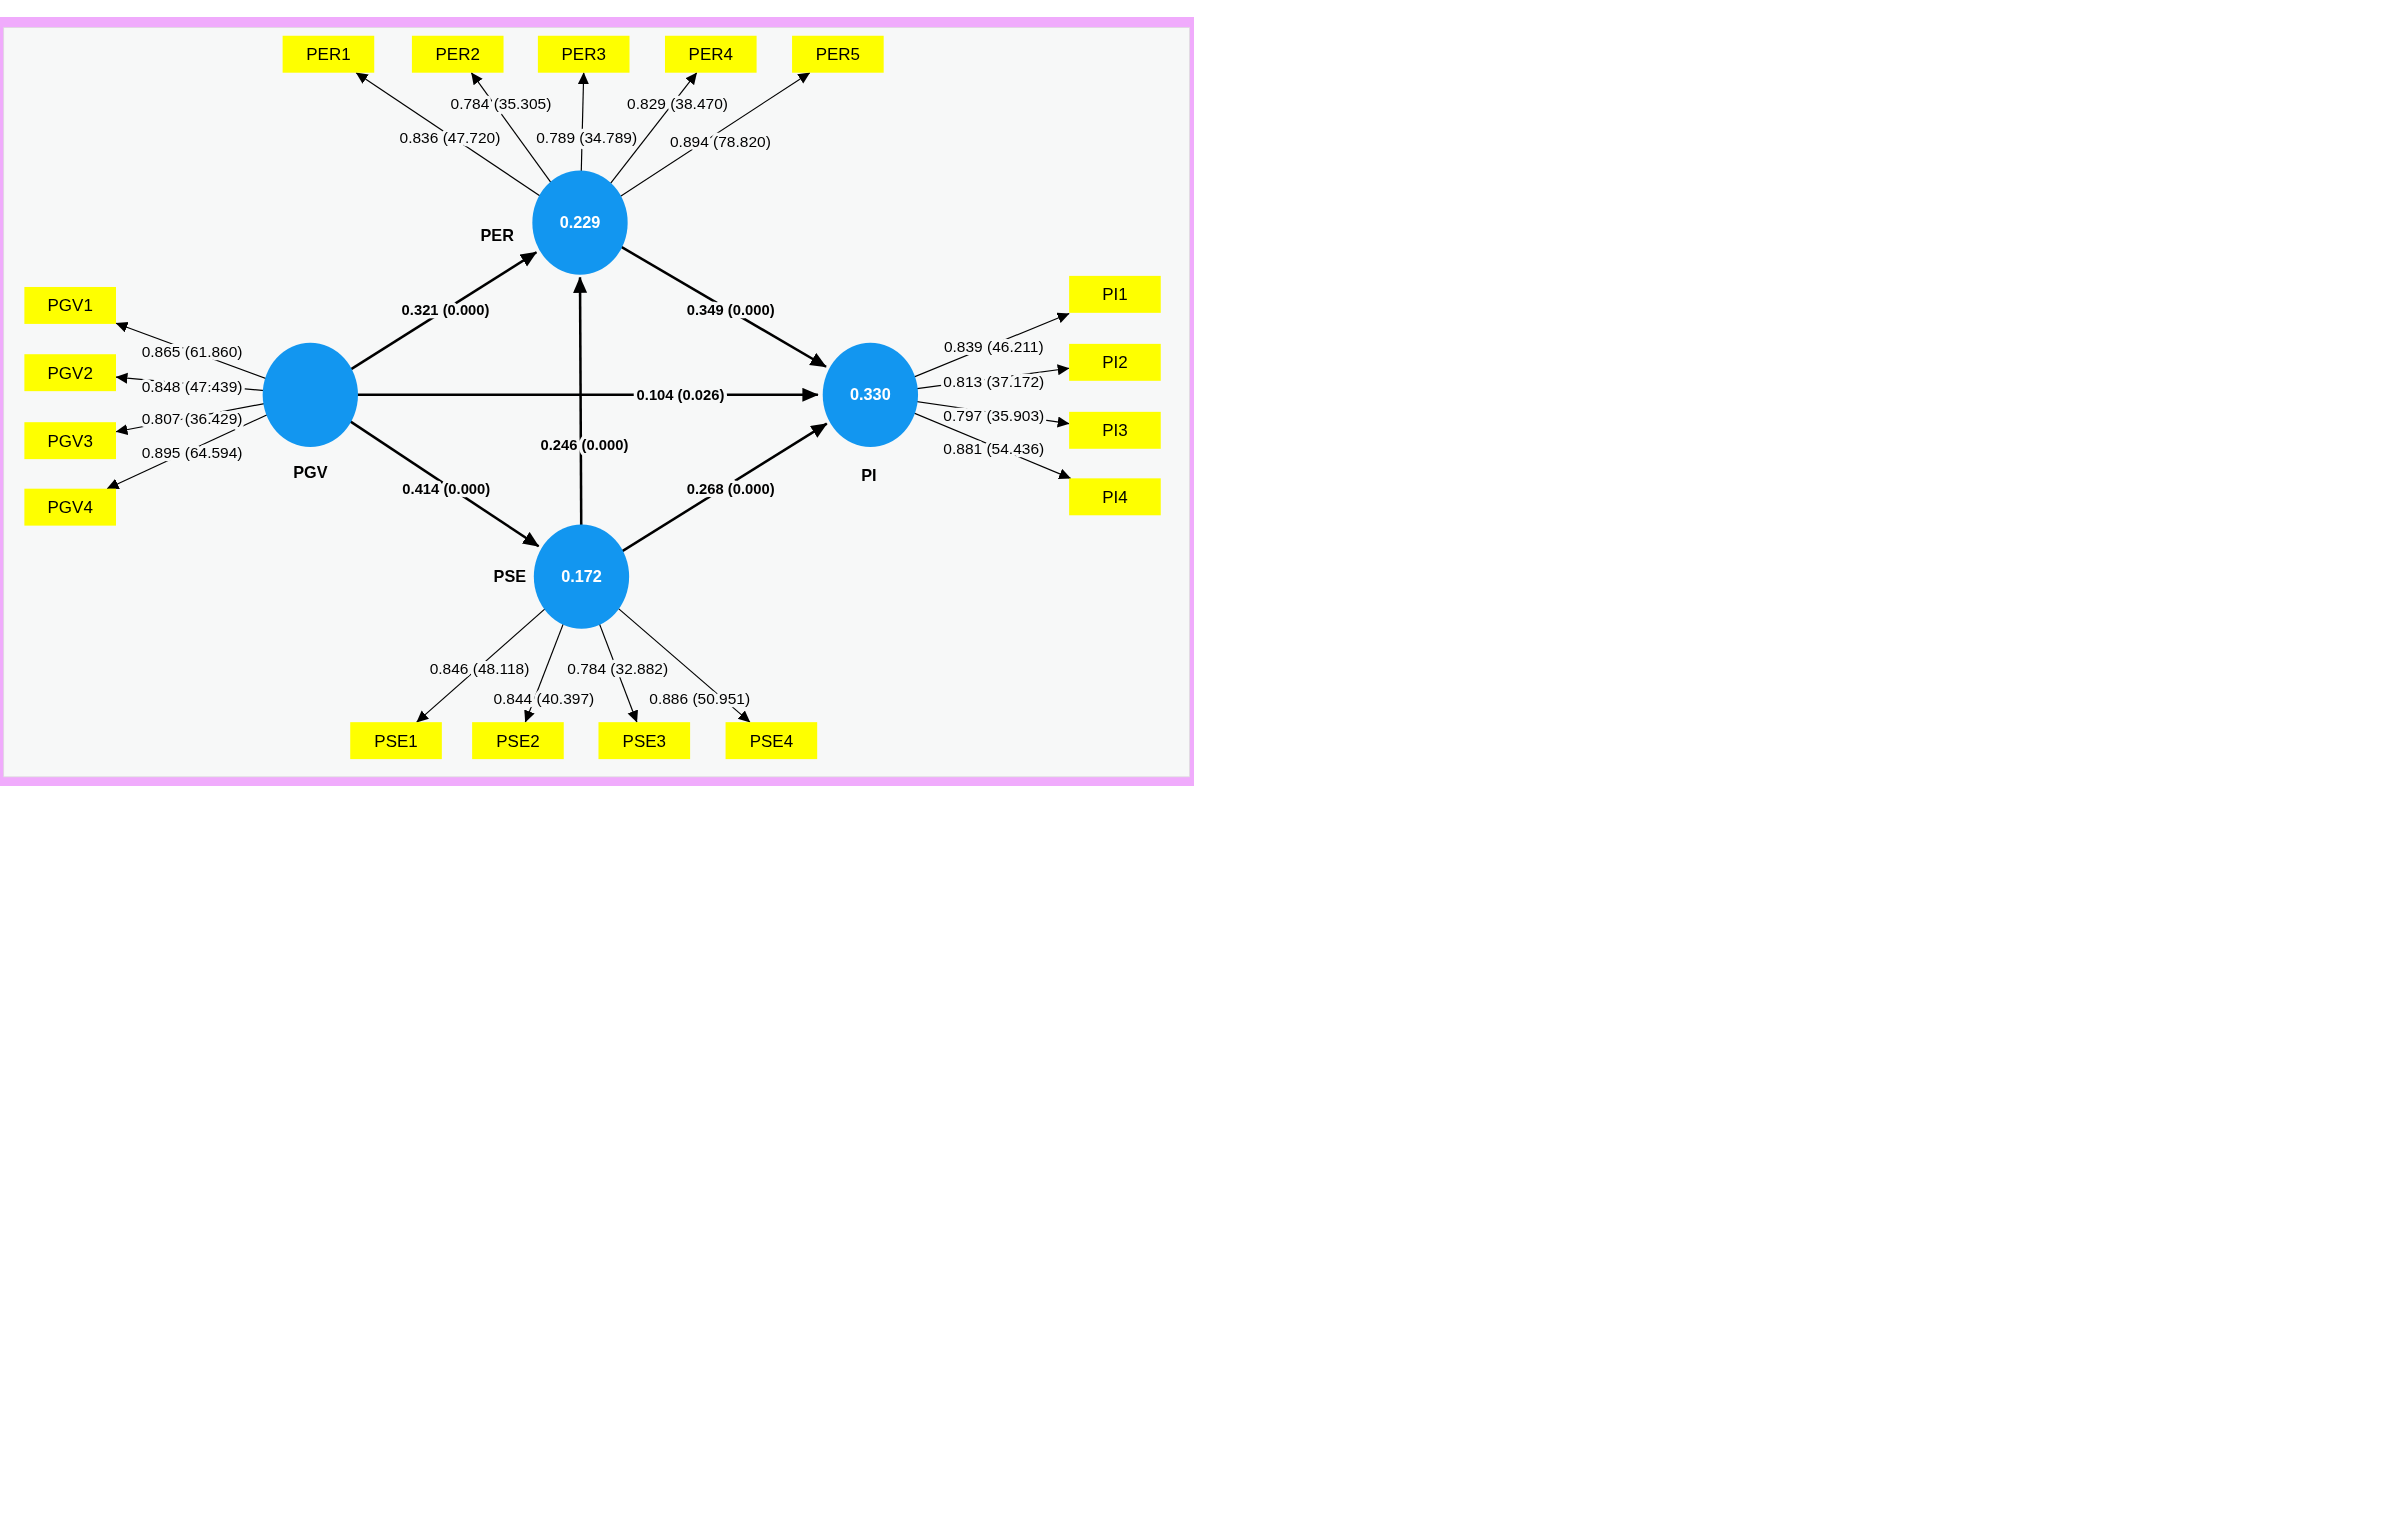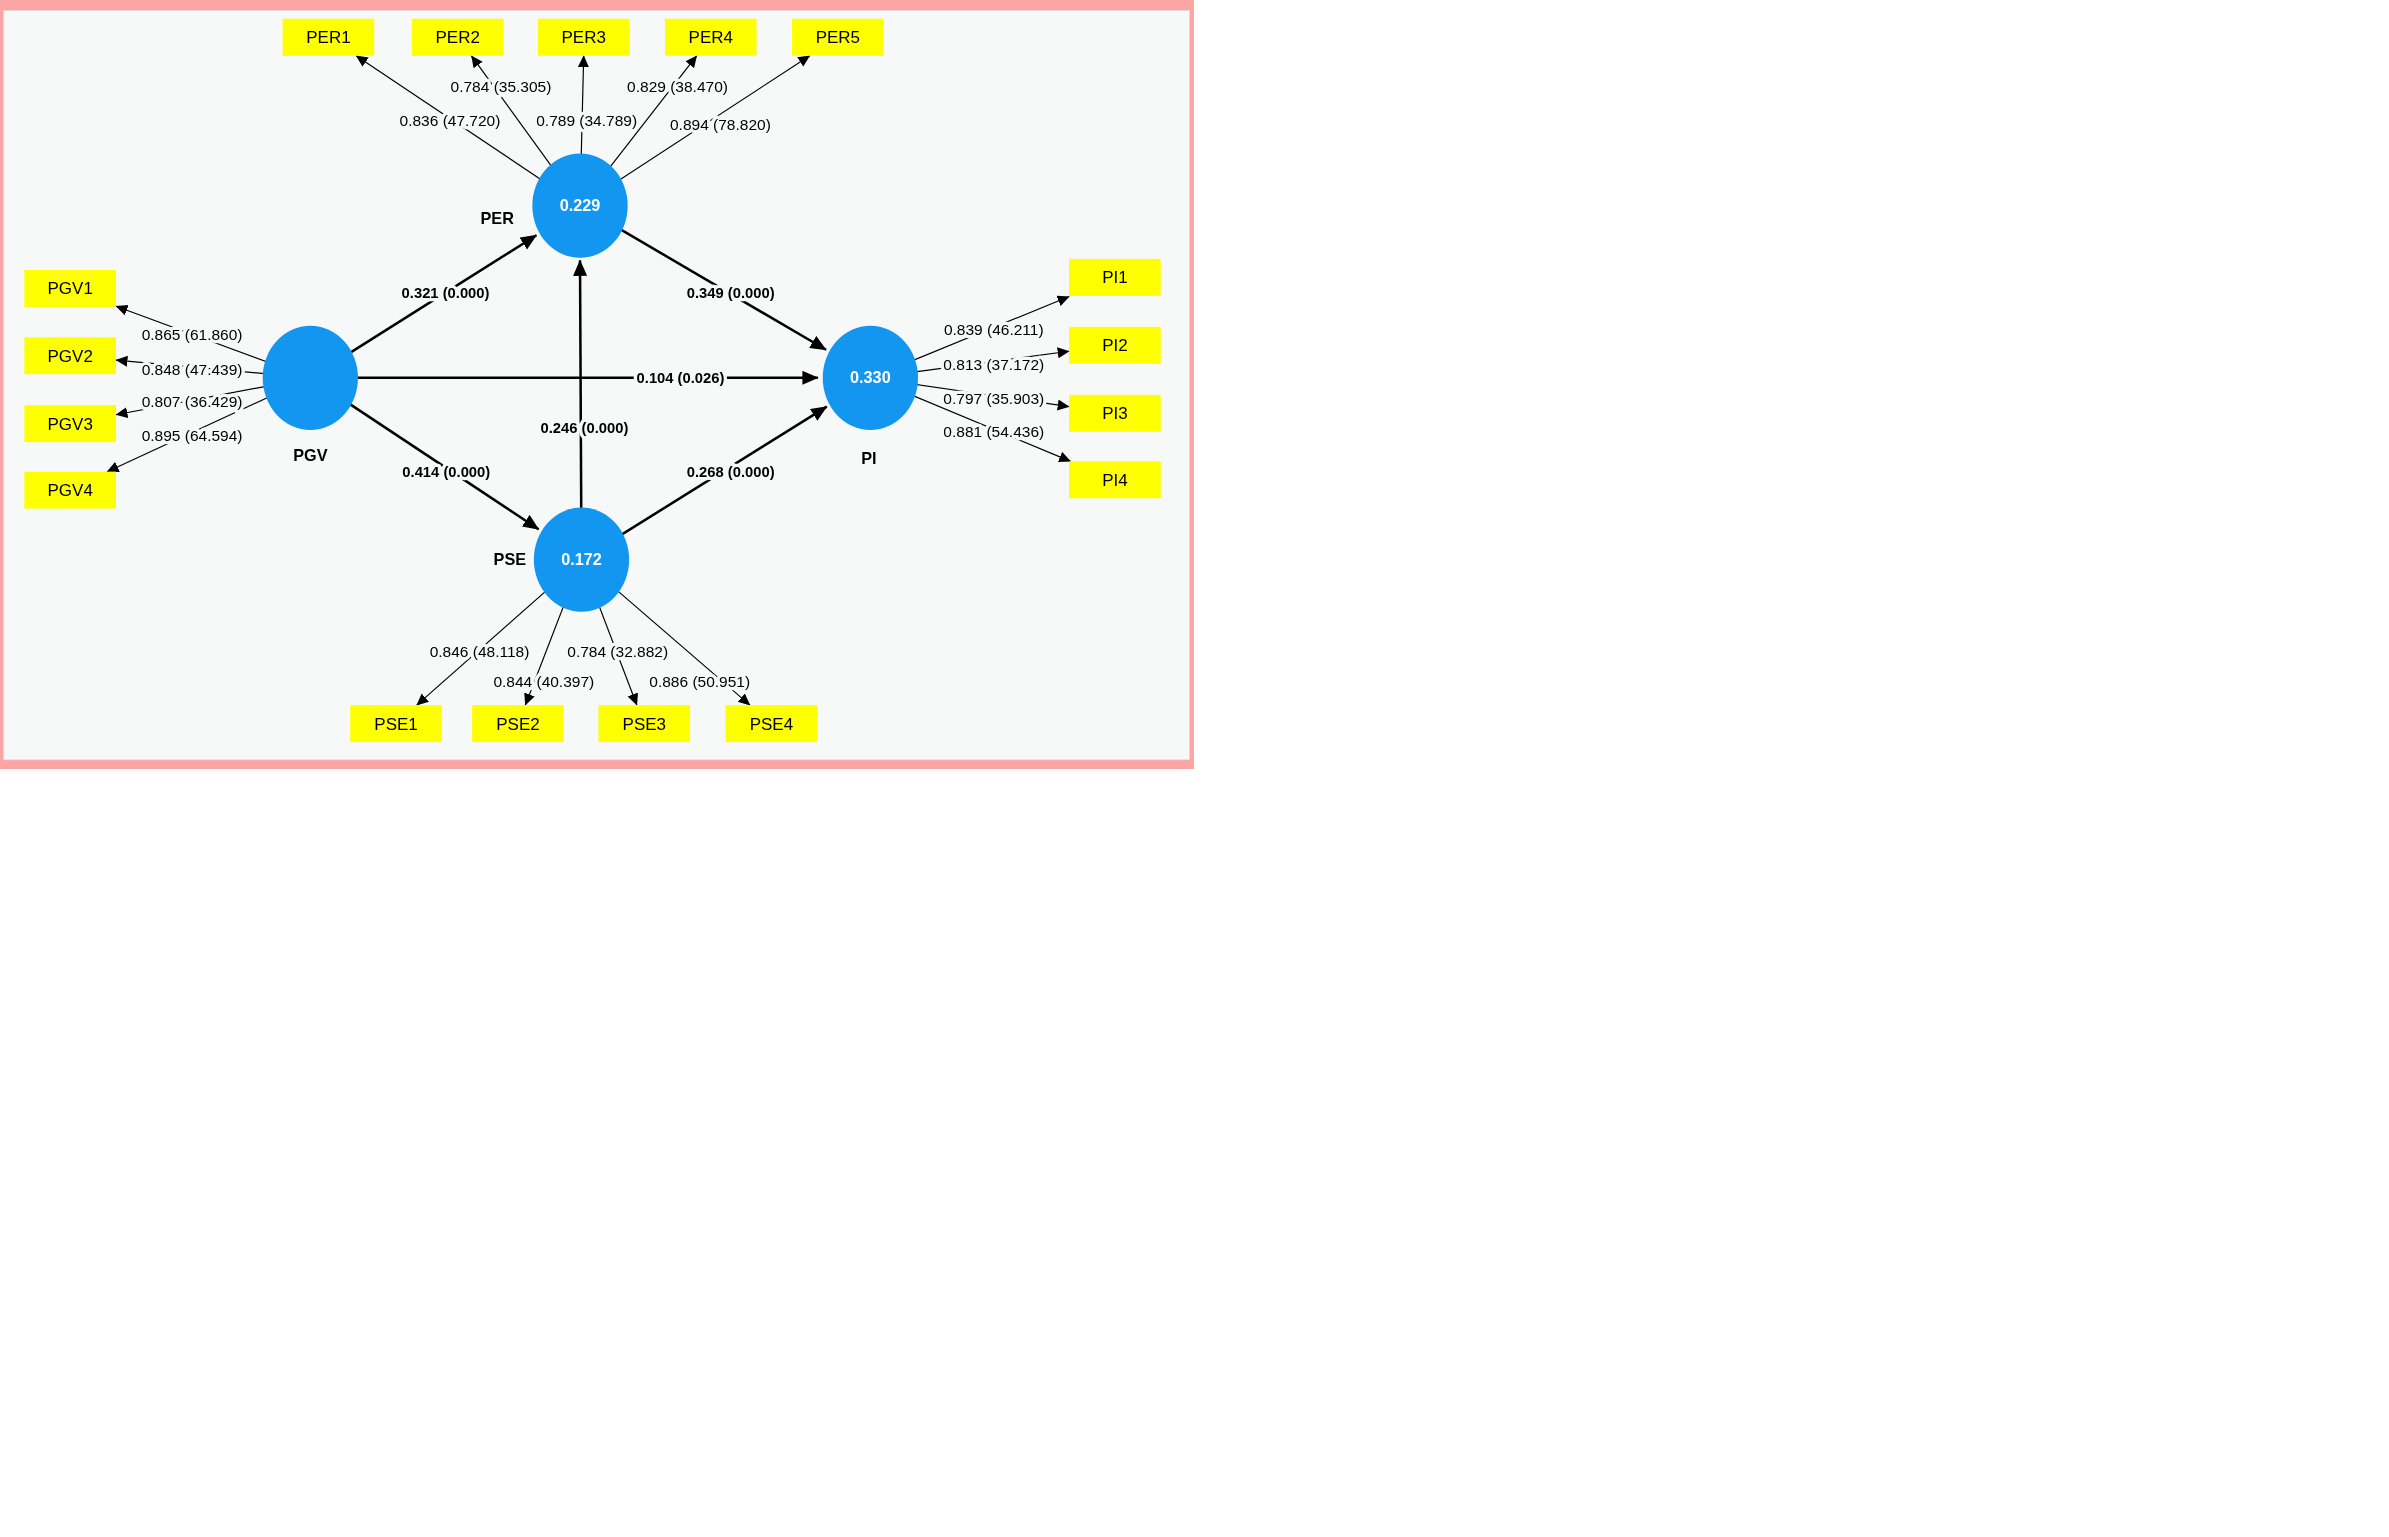--- a/index.html
+++ b/index.html
@@ -1,21 +1,22 @@
 <!DOCTYPE html>
 <html style="font-size:12px"><head>
 <meta charset="utf-8">
 <style>
   html, body { margin: 0; padding: 0; background: #ffffff; }
   .stage {
     position: relative;
     width: 1194px;
     height: 769px;
-    background: #fca5a5;
+    background: #f0abfc;
     font-family: "Liberation Sans", sans-serif;
+    margin-top: 17px;
   }
   svg { display: block; }
   text {
     fill: #000000;
     font-family: "Liberation Sans", sans-serif;
   }
   .blbl { font-size: 23px; }                              
   .llbl { font-size: 21px; }                              
   .plbl { font-size: 20px; font-weight: 700; }            
   .nlbl { font-size: 22px; font-weight: 700; }            

